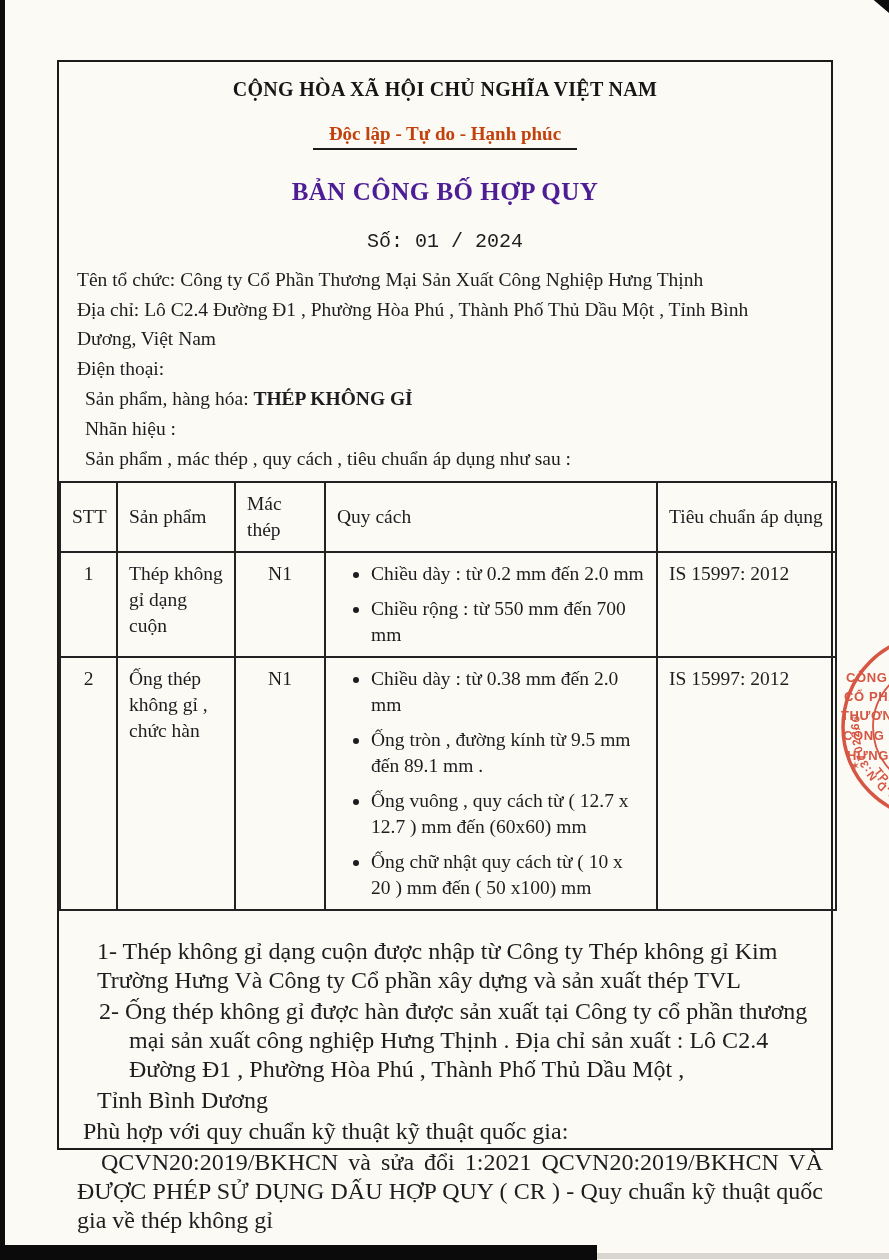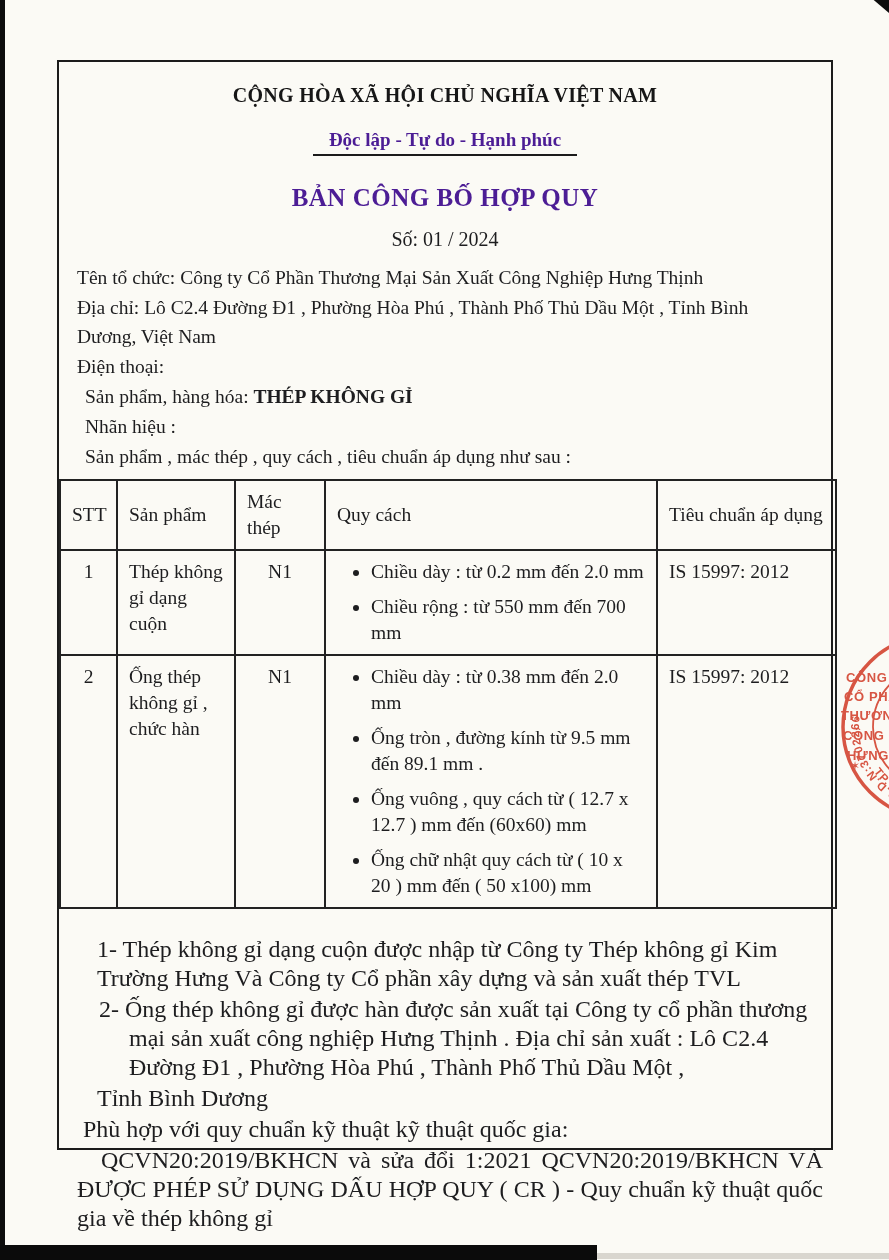--- a/index.html
+++ b/index.html
@@ -15,28 +15,28 @@
   }
   
   .scan-left{position:absolute;left:0;top:0;width:5px;height:100%;background:#0d0d0d;}
   .scan-corner-tr{position:absolute;right:0;top:0;width:18px;height:13px;background:#0d0d0d;clip-path:polygon(15% 0,100% 0,100% 100%);}
   .scan-bottom-left{position:absolute;left:0;bottom:0;width:597px;height:15px;background:#0b0b0b;}
   .scan-bottom-right{position:absolute;left:597px;bottom:1px;width:292px;height:6px;background:#d9d6cf;}
   
   .frame{
     position:absolute;left:57px;top:60px;width:776px;height:1090px;
     border:2px solid #1b1b1b;box-sizing:border-box;
-    padding-top:22px;
+    padding-top:16px;
   }
   .doc-header{text-align:center;}
   .national{font-size:20px;font-weight:bold;letter-spacing:.3px;color:#161616;}
   .motto{display:inline-block;margin-top:4px;font-size:19px;font-weight:bold;
-         border-bottom:2px solid #1b1b1b;padding:0 16px 3px 16px;color:#4c1d95;}
+         border-bottom:2px solid #1b1b1b;padding:0 16px 3px 16px;color:#c2410c;}
   .doc-title{margin-top:28px;font-size:25px;font-weight:bold;letter-spacing:.5px;color:#4c1d95;}
-  .doc-number{margin-top:16px;margin-bottom:12px;font-size:20px;}
+  .doc-number{margin-top:24px;margin-bottom:12px;font-size:20px;font-family:Liberation Mono, monospace;}
   
   .p{font-size:19.5px;line-height:29px;margin:1px 14px 1px 18px;}
   .p-org{margin-top:8px;}
   .p-address{margin-right:50px;}
   .p-ind{margin-left:26px;}
   .bold{font-weight:bold;}
   
   table.tbl{width:100%;border-collapse:collapse;margin-top:8px;font-size:19.5px;table-layout:fixed;}
   .tbl th,.tbl td{border:2px solid #222;padding:8px 11px;vertical-align:top;
                   font-weight:normal;text-align:left;line-height:26px;box-sizing:border-box;}

